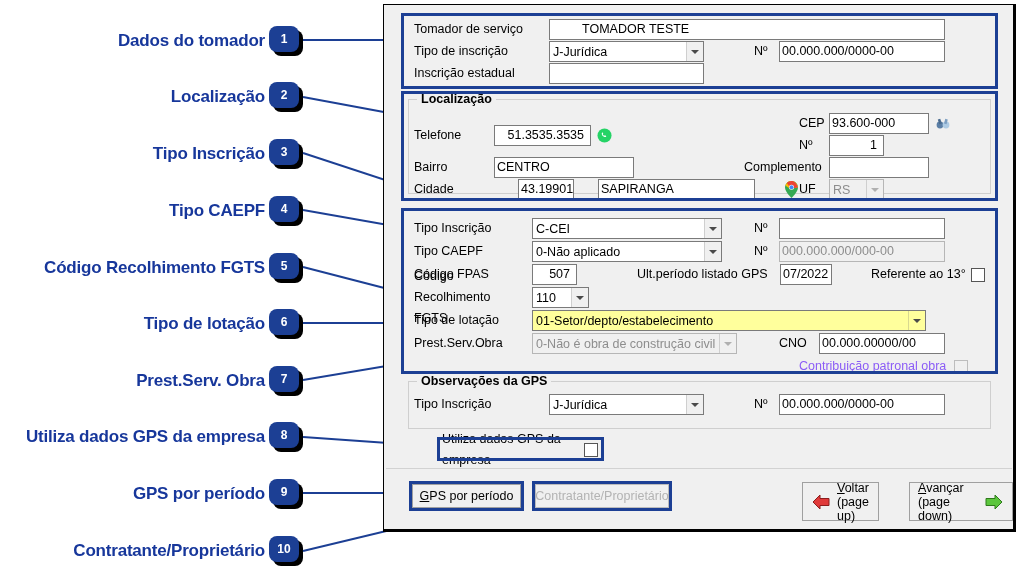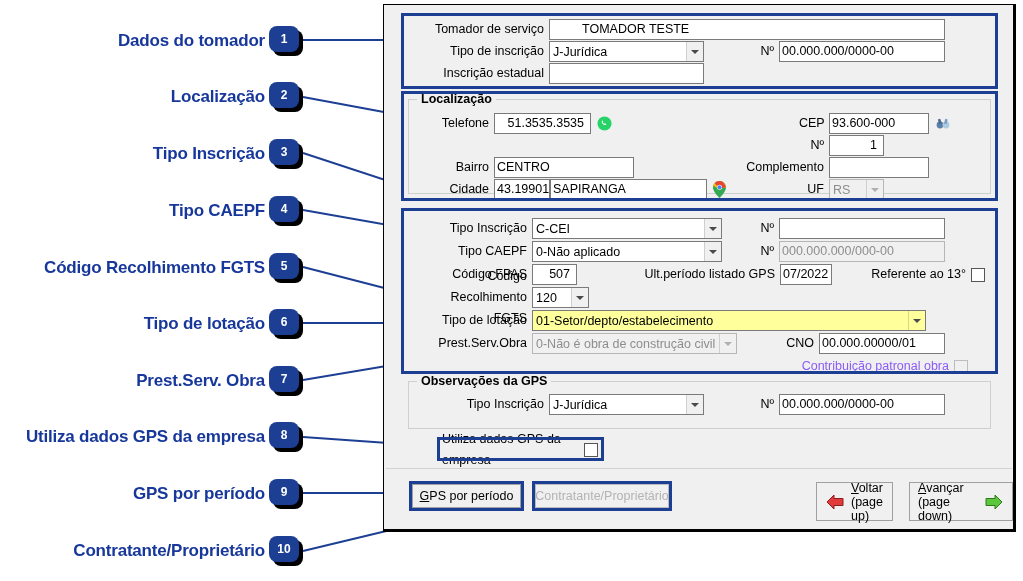--- a/index.html
+++ b/index.html
@@ -64,21 +64,20 @@
     position:absolute;
     border:3px solid #1c3f94;
     pointer-events:none;
     z-index:5;
   }
 
   
   .row { position:absolute; height:21px; display:flex; align-items:center; }
   .lbl {
     font-size:12.5px; color:#000000;
-    text-align:right;
     padding-right:5px;
     line-height:21px;
   }
   .lbl.dis { color:#8b5cf6; }
 
   .tb {
     height:21px;
     background:#ffffff;
     border:1px solid #7a7a7a;
     font-size:12.5px;
@@ -289,21 +288,21 @@
   <div class="row" style="left:30px; top:58px;">
     <span class="lbl" style="width:135px;">Inscrição estadual</span>
     <span class="tb" style="width:155px;"></span>
   </div>
 
   <div class="hl" style="left:17px; top:86px; width:597px; height:110px;"></div>
   <div class="group" style="left:24px; top:94px; width:583px; height:95px;">
     <span class="gtitle">Localização</span>
   </div>
 
-  <div class="row" style="left:30px; top:108px;">
+  <div class="row" style="left:30px; top:120px;">
     <span class="lbl" style="width:80px;">Telefone</span>
     <span class="tb num" style="width:97px;">51.3535.3535</span>
     <span style="margin-left:6px;display:inline-flex;">
       <svg width="15" height="15" viewBox="0 0 16 16">
           <circle cx="8" cy="8" r="7.5" fill="#25d366"></circle>
           <path d="M5.4 4.6c.2-.1.5-.1.6.1l.6 1.1c.1.2 0 .4-.1.5l-.4.4c.3.7.9 1.3 1.6 1.6l.4-.4c.1-.1.3-.2.5-.1l1.1.6c.2.1.2.4.1.6-.4.6-1.1.8-1.8.6-1.4-.4-2.5-1.5-2.9-2.9-.2-.7 0-1.4.6-1.8z" fill="#ffffff"></path>
         </svg>
     </span>
   </div>
   <div class="row" style="left:415px; top:108px;">
@@ -326,21 +325,21 @@
 
   <div class="row" style="left:30px; top:152px;">
     <span class="lbl" style="width:80px;">Bairro</span>
     <span class="tb" style="width:140px;">CENTRO</span>
   </div>
   <div class="row" style="left:360px; top:152px;">
     <span class="lbl" style="width:85px;">Complemento</span>
     <span class="tb" style="width:100px;"></span>
   </div>
 
-  <div class="row" style="left:30px; top:174px;">
+  <div class="row" style="left:30px; top:174px;gap:24px;">
     <span class="lbl" style="width:80px;">Cidade</span>
     <span class="tb num" style="width:56px;">43.19901</span>
     <span class="tb" style="width:157px;">SAPIRANGA</span>
     <span style="margin-left:6px;display:inline-flex;">
       <svg width="13" height="17" viewBox="0 0 13 17">
           <path d="M6.5 0C2.9 0 0 2.9 0 6.5C0 11 6.5 17 6.5 17S13 11 13 6.5C13 2.9 10.1 0 6.5 0z" fill="#34a853"></path>
           <path d="M6.5 0C3.6 0 1.2 1.9.3 4.5l5.1 3.6L13 6.2C12.5 2.7 9.8 0 6.5 0z" fill="#fbbc04"></path>
           <path d="M6.5 0C4.6 0 2.9.8 1.8 2.1l4 5.4 6.9-1.1C12 2.7 9.5 0 6.5 0z" fill="#ea4335"></path>
           <circle cx="6.5" cy="6.3" r="2.5" fill="#ffffff"></circle>
           <circle cx="6.5" cy="6.3" r="2.0" fill="#4285f4"></circle>
@@ -390,21 +389,21 @@
     <span class="tb" style="width:52px;">07/2022</span>
   </div>
   <div class="row" style="left:487px; top:259px;">
     <span class="lbl" style="width:100px;">Referente ao 13°</span>
     <span class="chk"></span>
   </div>
 
   <div class="row" style="left:30px; top:282px;">
     <span class="lbl" style="width:118px;">Código Recolhimento FGTS</span>
     <span class="cb" style="width:57px;">
-      <span class="txt">120</span>
+      <span class="txt">110</span>
       <span class="arrow"></span>
     </span>
   </div>
 
   <div class="row" style="left:30px; top:305px;">
     <span class="lbl" style="width:118px;">Tipo de lotação</span>
     <span class="cb yellow" style="width:394px;">
       <span class="txt">01-Setor/depto/estabelecimento</span>
       <span class="arrow"></span>
     </span>
@@ -412,21 +411,21 @@
 
   <div class="row" style="left:30px; top:328px;">
     <span class="lbl" style="width:118px;">Prest.Serv.Obra</span>
     <span class="cb dis" style="width:205px;">
       <span class="txt">0-Não é obra de construção civil</span>
       <span class="arrow"></span>
     </span>
   </div>
   <div class="row" style="left:395px; top:328px;">
     <span class="lbl" style="width:40px;">CNO</span>
-    <span class="tb" style="width:126px;">00.000.00000/01</span>
+    <span class="tb" style="width:126px;">00.000.00000/00</span>
   </div>
 
   <div class="row" style="left:415px; top:351px;">
     <span class="lbl dis" style="width:155px;">Contribuição patronal obra</span>
     <span class="chk dis"></span>
   </div>
 
   <div class="group" style="left:24px; top:376px; width:583px; height:48px;">
     <span class="gtitle">Observações da GPS</span>
   </div>
@@ -454,21 +453,21 @@
   <div class="hl" style="left:25px; top:476px; width:115px; height:30px;"></div>
   <div class="btn" style="left:28px; top:479px; width:109px; height:24px;">
     <span><u>G</u><span>PS por período</span></span>
   </div>
 
   <div class="hl" style="left:148px; top:476px; width:140px; height:30px;"></div>
   <div class="btn dis" style="left:151px; top:479px; width:134px; height:24px;">
     <span>Contratante/Proprietário</span>
   </div>
 
-  <div class="navbtn" style="left:418px; top:477px; width:77px; height:39px;margin-left:14px;">
+  <div class="navbtn" style="left:418px; top:477px; width:77px; height:39px;">
     <span class="arrow-left">
       <svg width="20" height="18" viewBox="0 0 20 18">
           <path d="M9 2 L2 9 L9 16 L9 12.5 L18 12.5 L18 5.5 L9 5.5 Z" fill="#e03a3a" stroke="#8c1d1d" stroke-width="1"></path>
         </svg>
     </span>
     <span class="txt2">
       <div><u>V</u><span>oltar</span></div>
       <div>(page up)</div>
     </span>
   </div>

